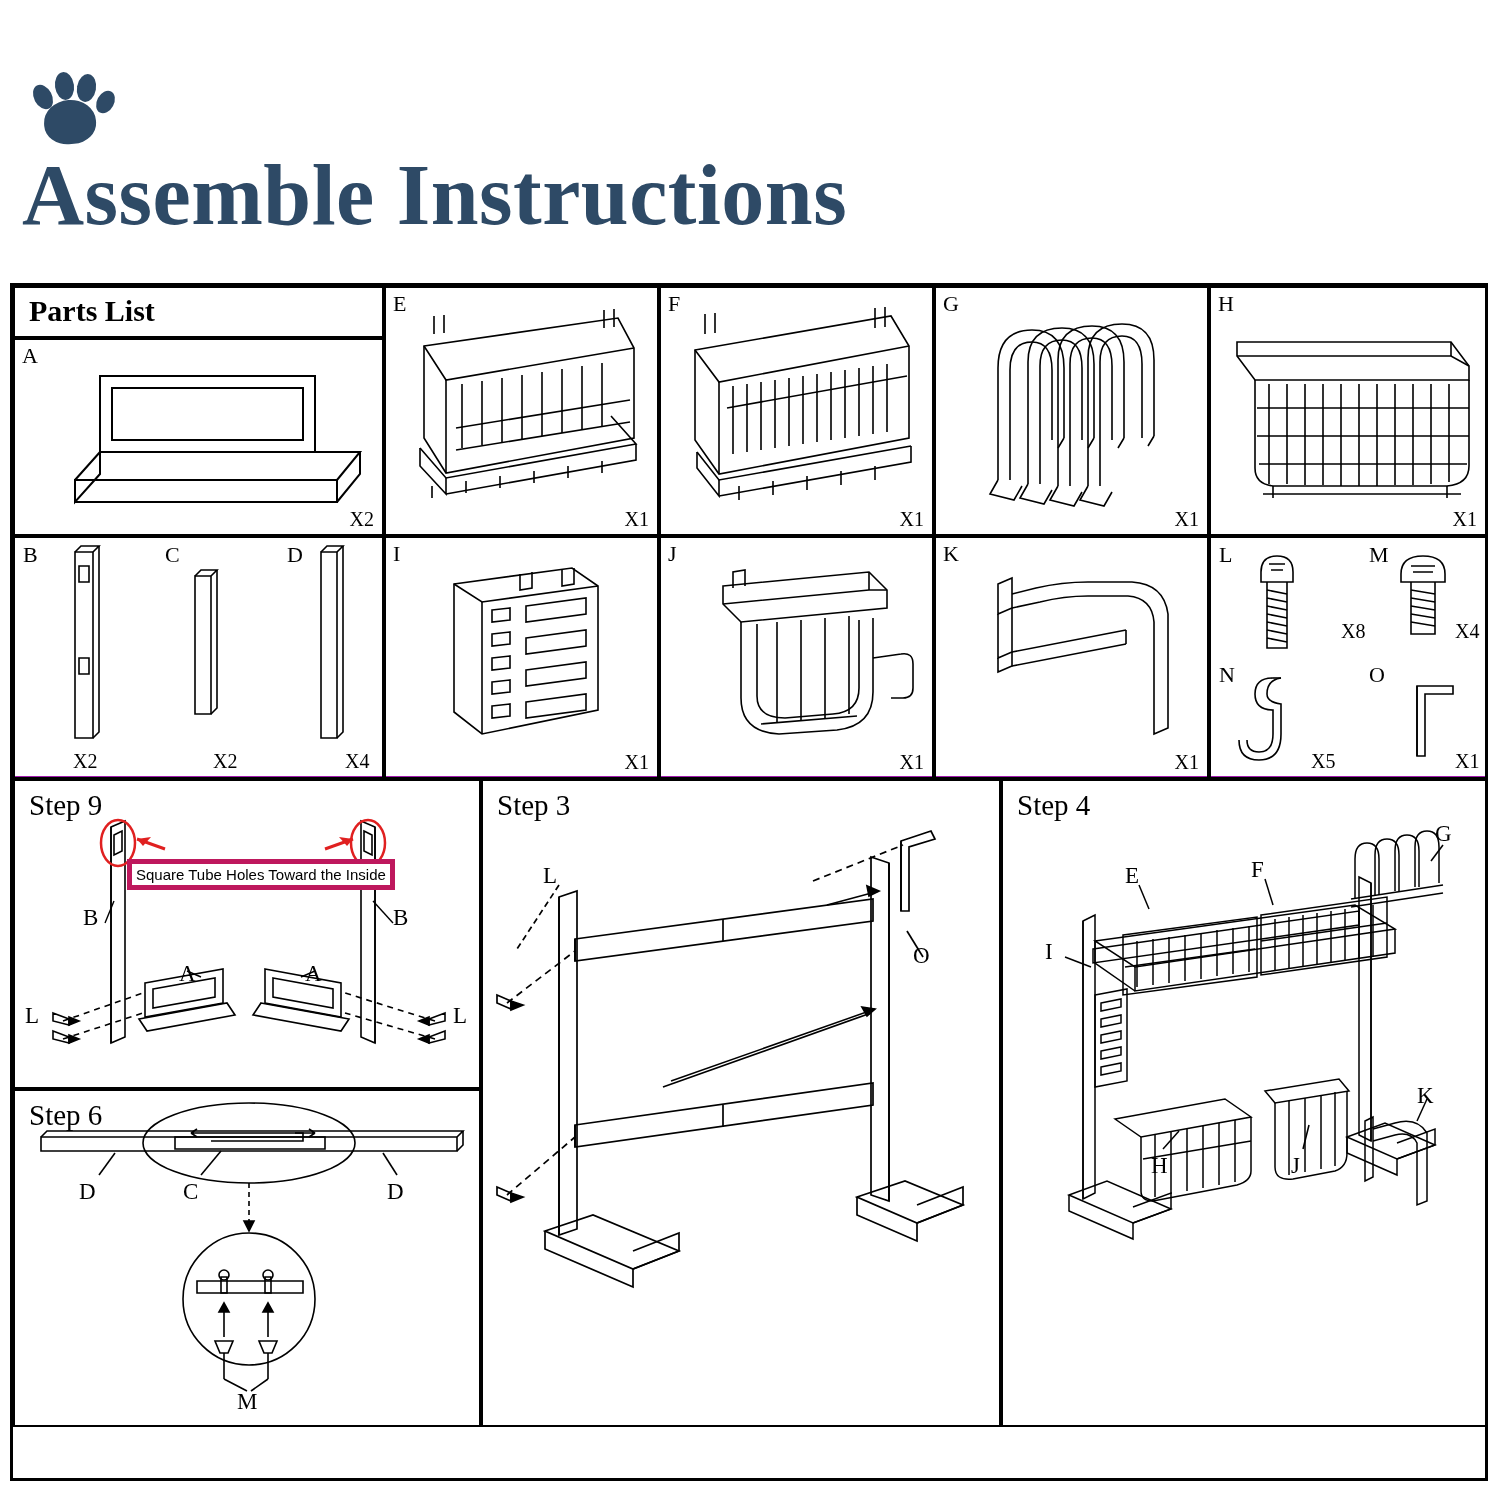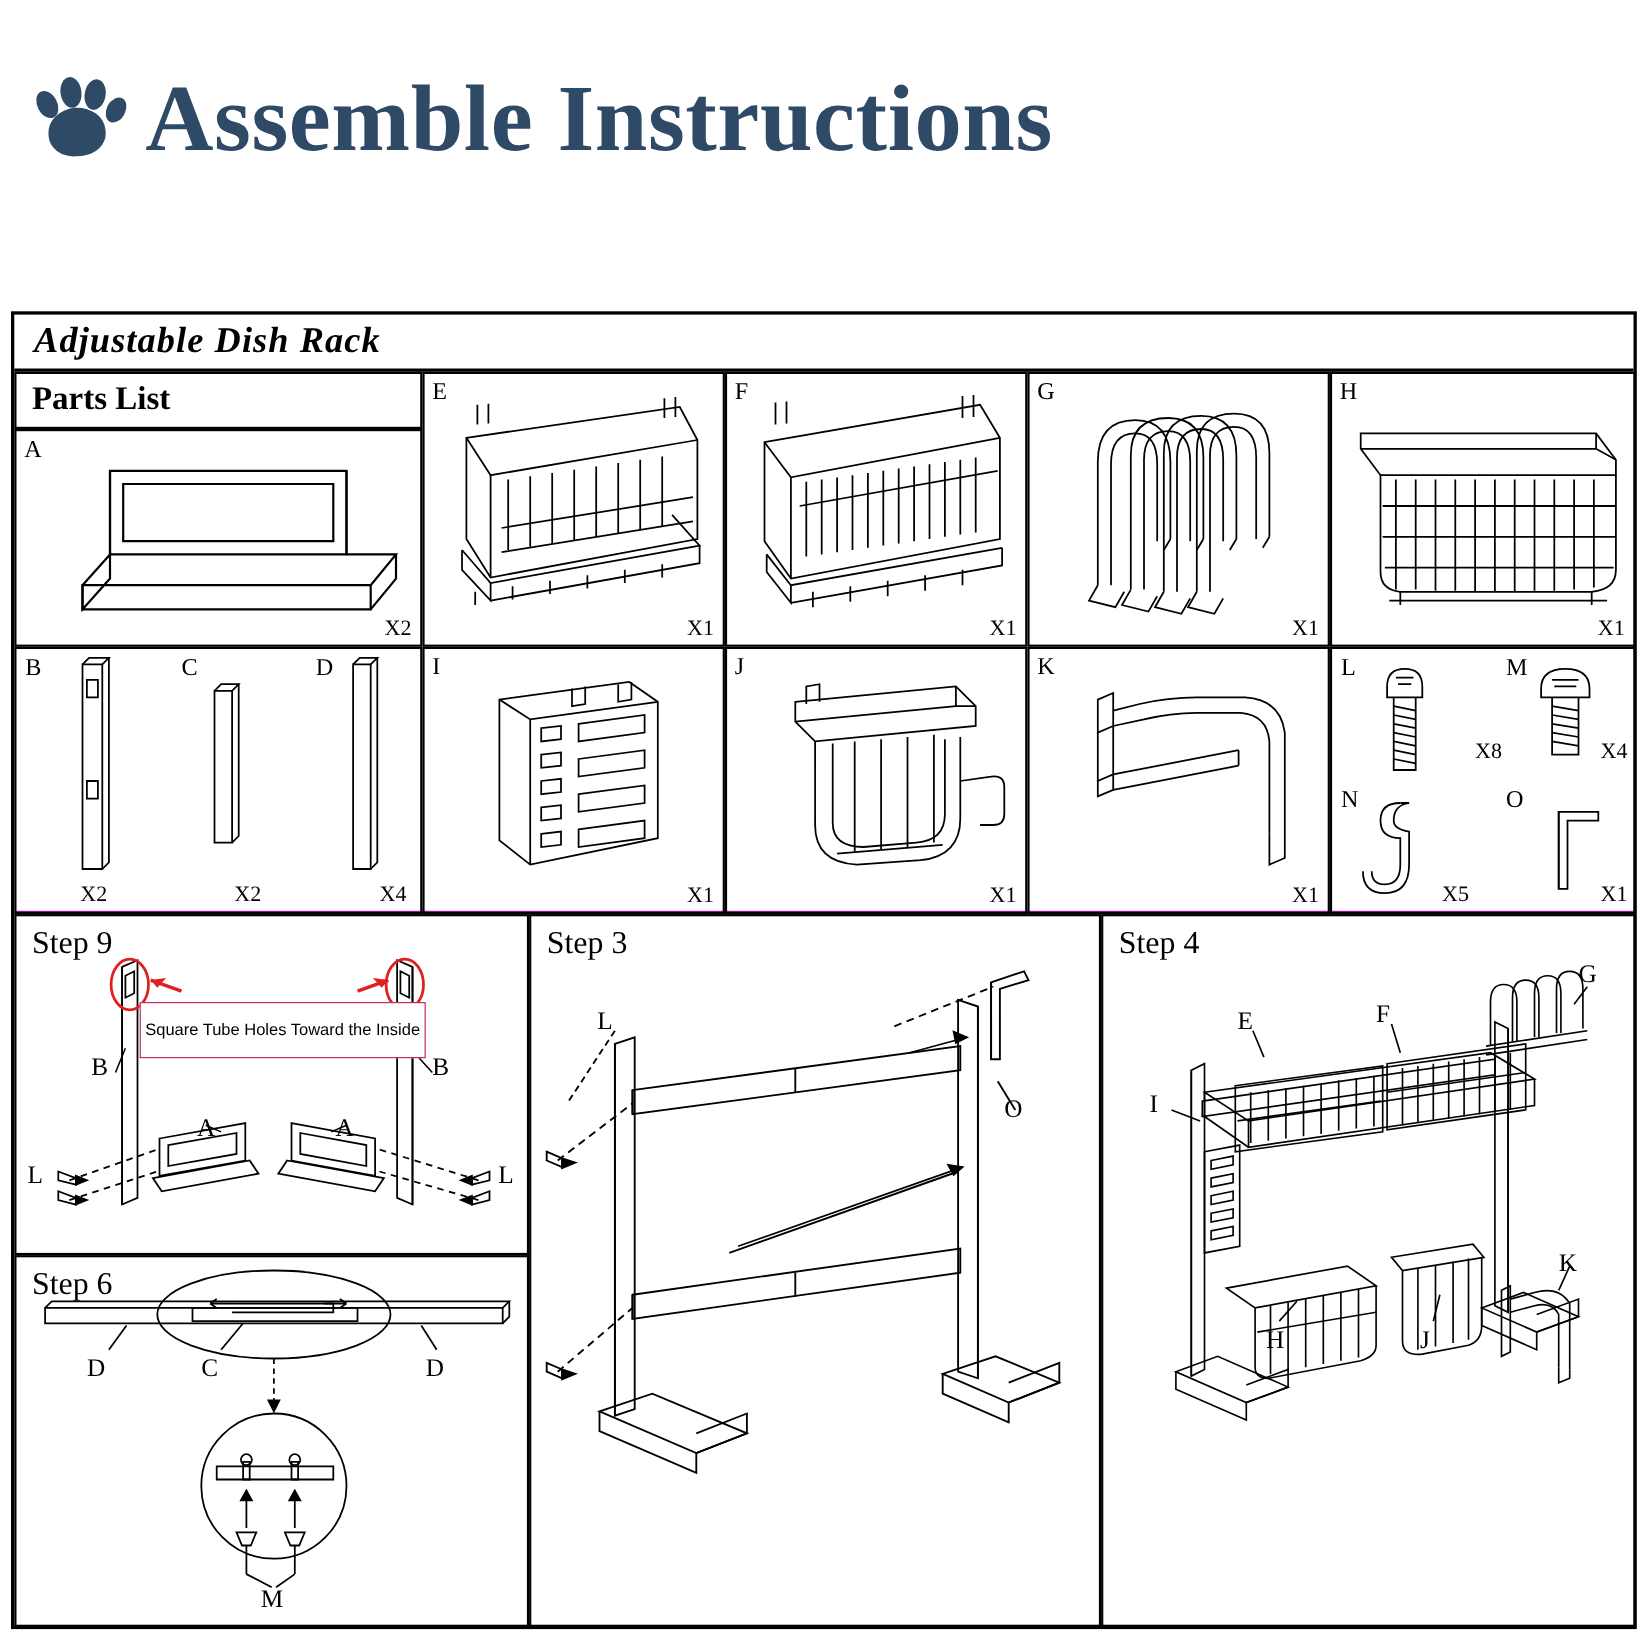--- a/index.html
+++ b/index.html
@@ -12,24 +12,25 @@
     height: 1500px;
     font-family: "Liberation Serif", serif;
     color: #1d3557;
     position: relative;
     overflow: hidden;
   }
 
   
   .title-bar {
     display: flex;
-    align-items: flex-end;
+    align-items: flex-start;
     padding: 40px 0 0 22px;
     height: 150px;
     box-sizing: border-box;
+    flex-direction: column;
   }
   .paw {
     width: 96px;
     height: 96px;
     position: relative;
     flex: 0 0 auto;
     margin-right: 14px;
     margin-top: 16px;
   }
   .paw .pad {
@@ -160,23 +161,23 @@
   .lab {
     position: absolute;
     font-size: 23px;
     color: #000;
     font-family: "Liberation Serif", serif;
   }
   .note {
     position: absolute;
     font-size: 15px;
     color: #000;
-    border: 1px solid #be185d;
+    border: 5px solid #be185d;
     background: #fff;
-    padding: 16px 4px;
+    padding: 2px 4px;
     white-space: nowrap;
     font-family: "Liberation Sans", sans-serif;
   }
   svg { display: block; }
   .ln { stroke: #000; fill: none; }
 </style>
 </head>
 <body>
 
 <div class="title-bar">
@@ -185,23 +186,20 @@
     <div class="toe t1"></div>
     <div class="toe t2"></div>
     <div class="toe t3"></div>
     <div class="toe t4"></div>
   </div>
   <div class="title-text">Assemble Instructions</div>
 </div>
 
 <div class="sheet">
 
-  <div class="sheet-head">
-    <span class="product">Adjustable   Dish  Rack</span>
-  </div>
 
   <div class="parts">
 
     <div class="cell" style="left:0px; top:0px; width:371px; height:52px;">
       <span class="parts-title">Parts List</span>
     </div>
 
     <div class="cell" style="left:0px; top:52px; width:371px; height:198px;">
       <span class="tag">A</span>
       <span class="qty">X2</span>

